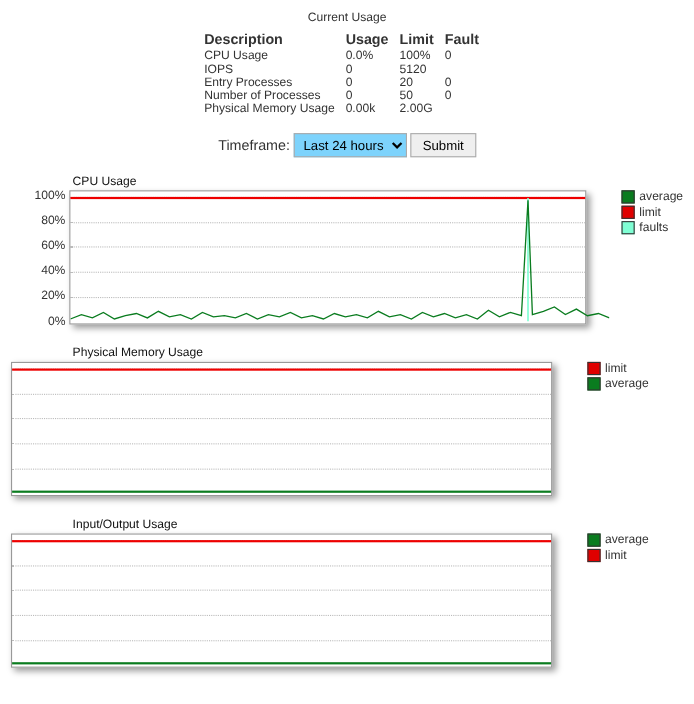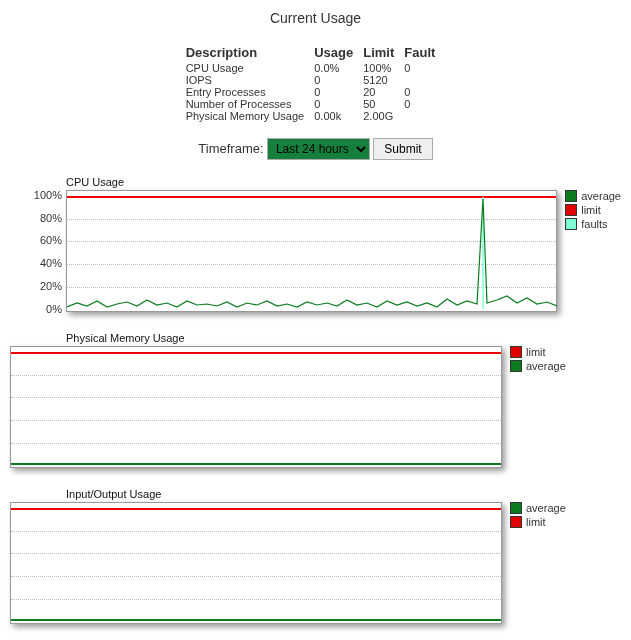--- a/index.html
+++ b/index.html
@@ -4,41 +4,41 @@
 <style>
   body {
     font-family: Arial, Helvetica, sans-serif;
     font-size: 12px;
     color: #333;
     margin: 0;
     padding: 10px;
     width: 631px;
     box-sizing: border-box;
   }
-  .title { text-align: center; font-size: 14px; margin-bottom: 17px; }
+  .title { text-align: center; font-size: 11px; margin-bottom: 4px; }
   .usage-table { margin: 2px auto; border-collapse: collapse; }
   .usage-table th { text-align: left; font-weight: bold; padding: 2px 10px 2px 0; font-size: 13px; }
   .usage-table td { padding: 0 10px 0 0; font-size: 11px; }
   .controls { text-align: center; margin: 16px 0; }
   .controls label { font-size: 13px; }
-  .controls select { font-size: 12px; background:#15803d; border:1px solid #aaa; padding:2px 4px; }
+  .controls select { font-size: 12px; background:#7dd3fc; border:1px solid #aaa; padding:2px 4px; }
   .controls button { font-size: 12px; background:#efefef; border:1px solid #aaa; padding:3px 10px; }
   .chart-wrap { margin-bottom: 20px; }
   .chart-title { font-size: 11px; margin-left: 56px; margin-bottom: 2px; color: #111; }
   .chart-row { display: flex; align-items: flex-start; }
   .chart-axis { width: 56px; position: relative; }
   .axis-label { position:absolute; right:4px; font-size:11px; white-space:nowrap; transform:translateY(-50%); }
   .chart-box {
     position: relative;
     background: #fff;
     border: 1px solid #999;
     box-shadow: 3px 3px 6px rgba(0,0,0,0.4);
   }
   .chart-legend { margin-left: 8px; font-size:11px; }
-  .legend-item { display:flex; align-items:center; gap:4px; margin-bottom:2px; }
+  .legend-item { display:flex; align-items:center; gap:4px; margin-bottom:2px;margin-left:24px; }
   .legend-swatch { width:10px; height:10px; border:1px solid #333; }
   .redline { position:absolute; left:0; right:0; height:2px; background:#e00; }
   .greenline { position:absolute; left:0; right:0; height:2px; background:#0a7c1f; }
   .hgrid { position:absolute; left:0; right:0; border-top:1px dotted #bbb; }
   svg.dataplot { position:absolute; left:0; top:0; }
 </style>
 </head>
 <body>
 
 <div class="title">Current Usage</div>

